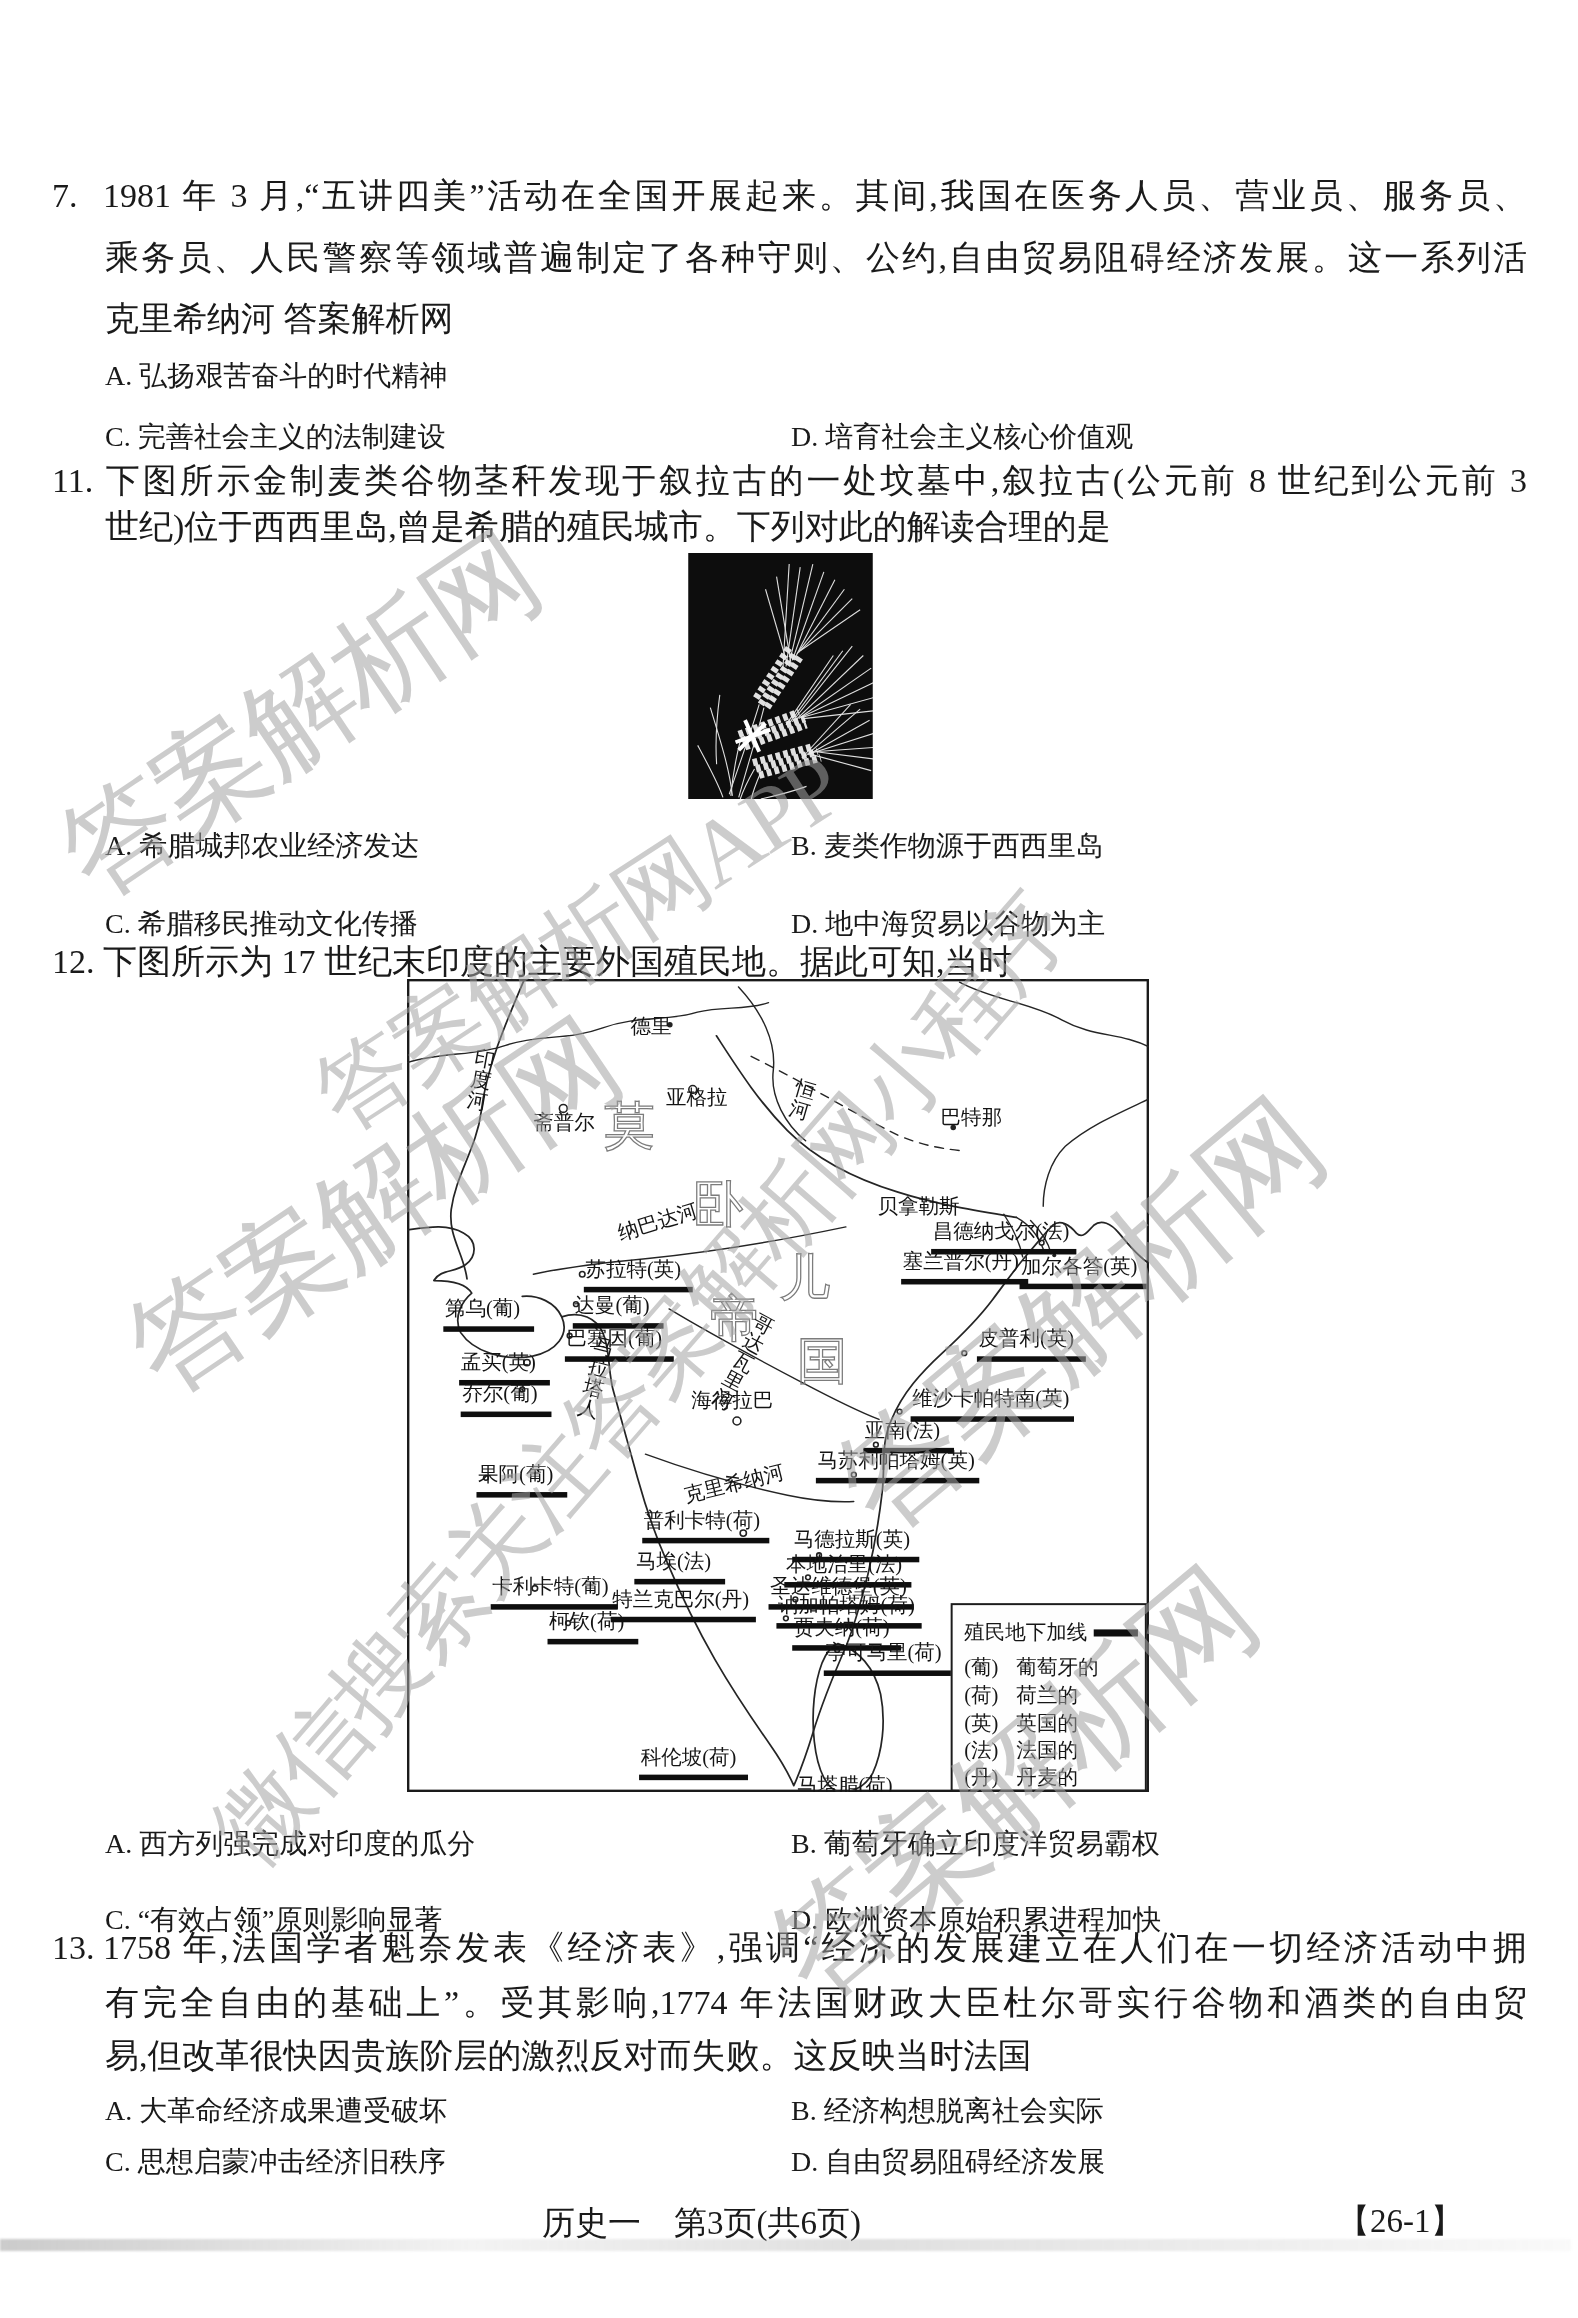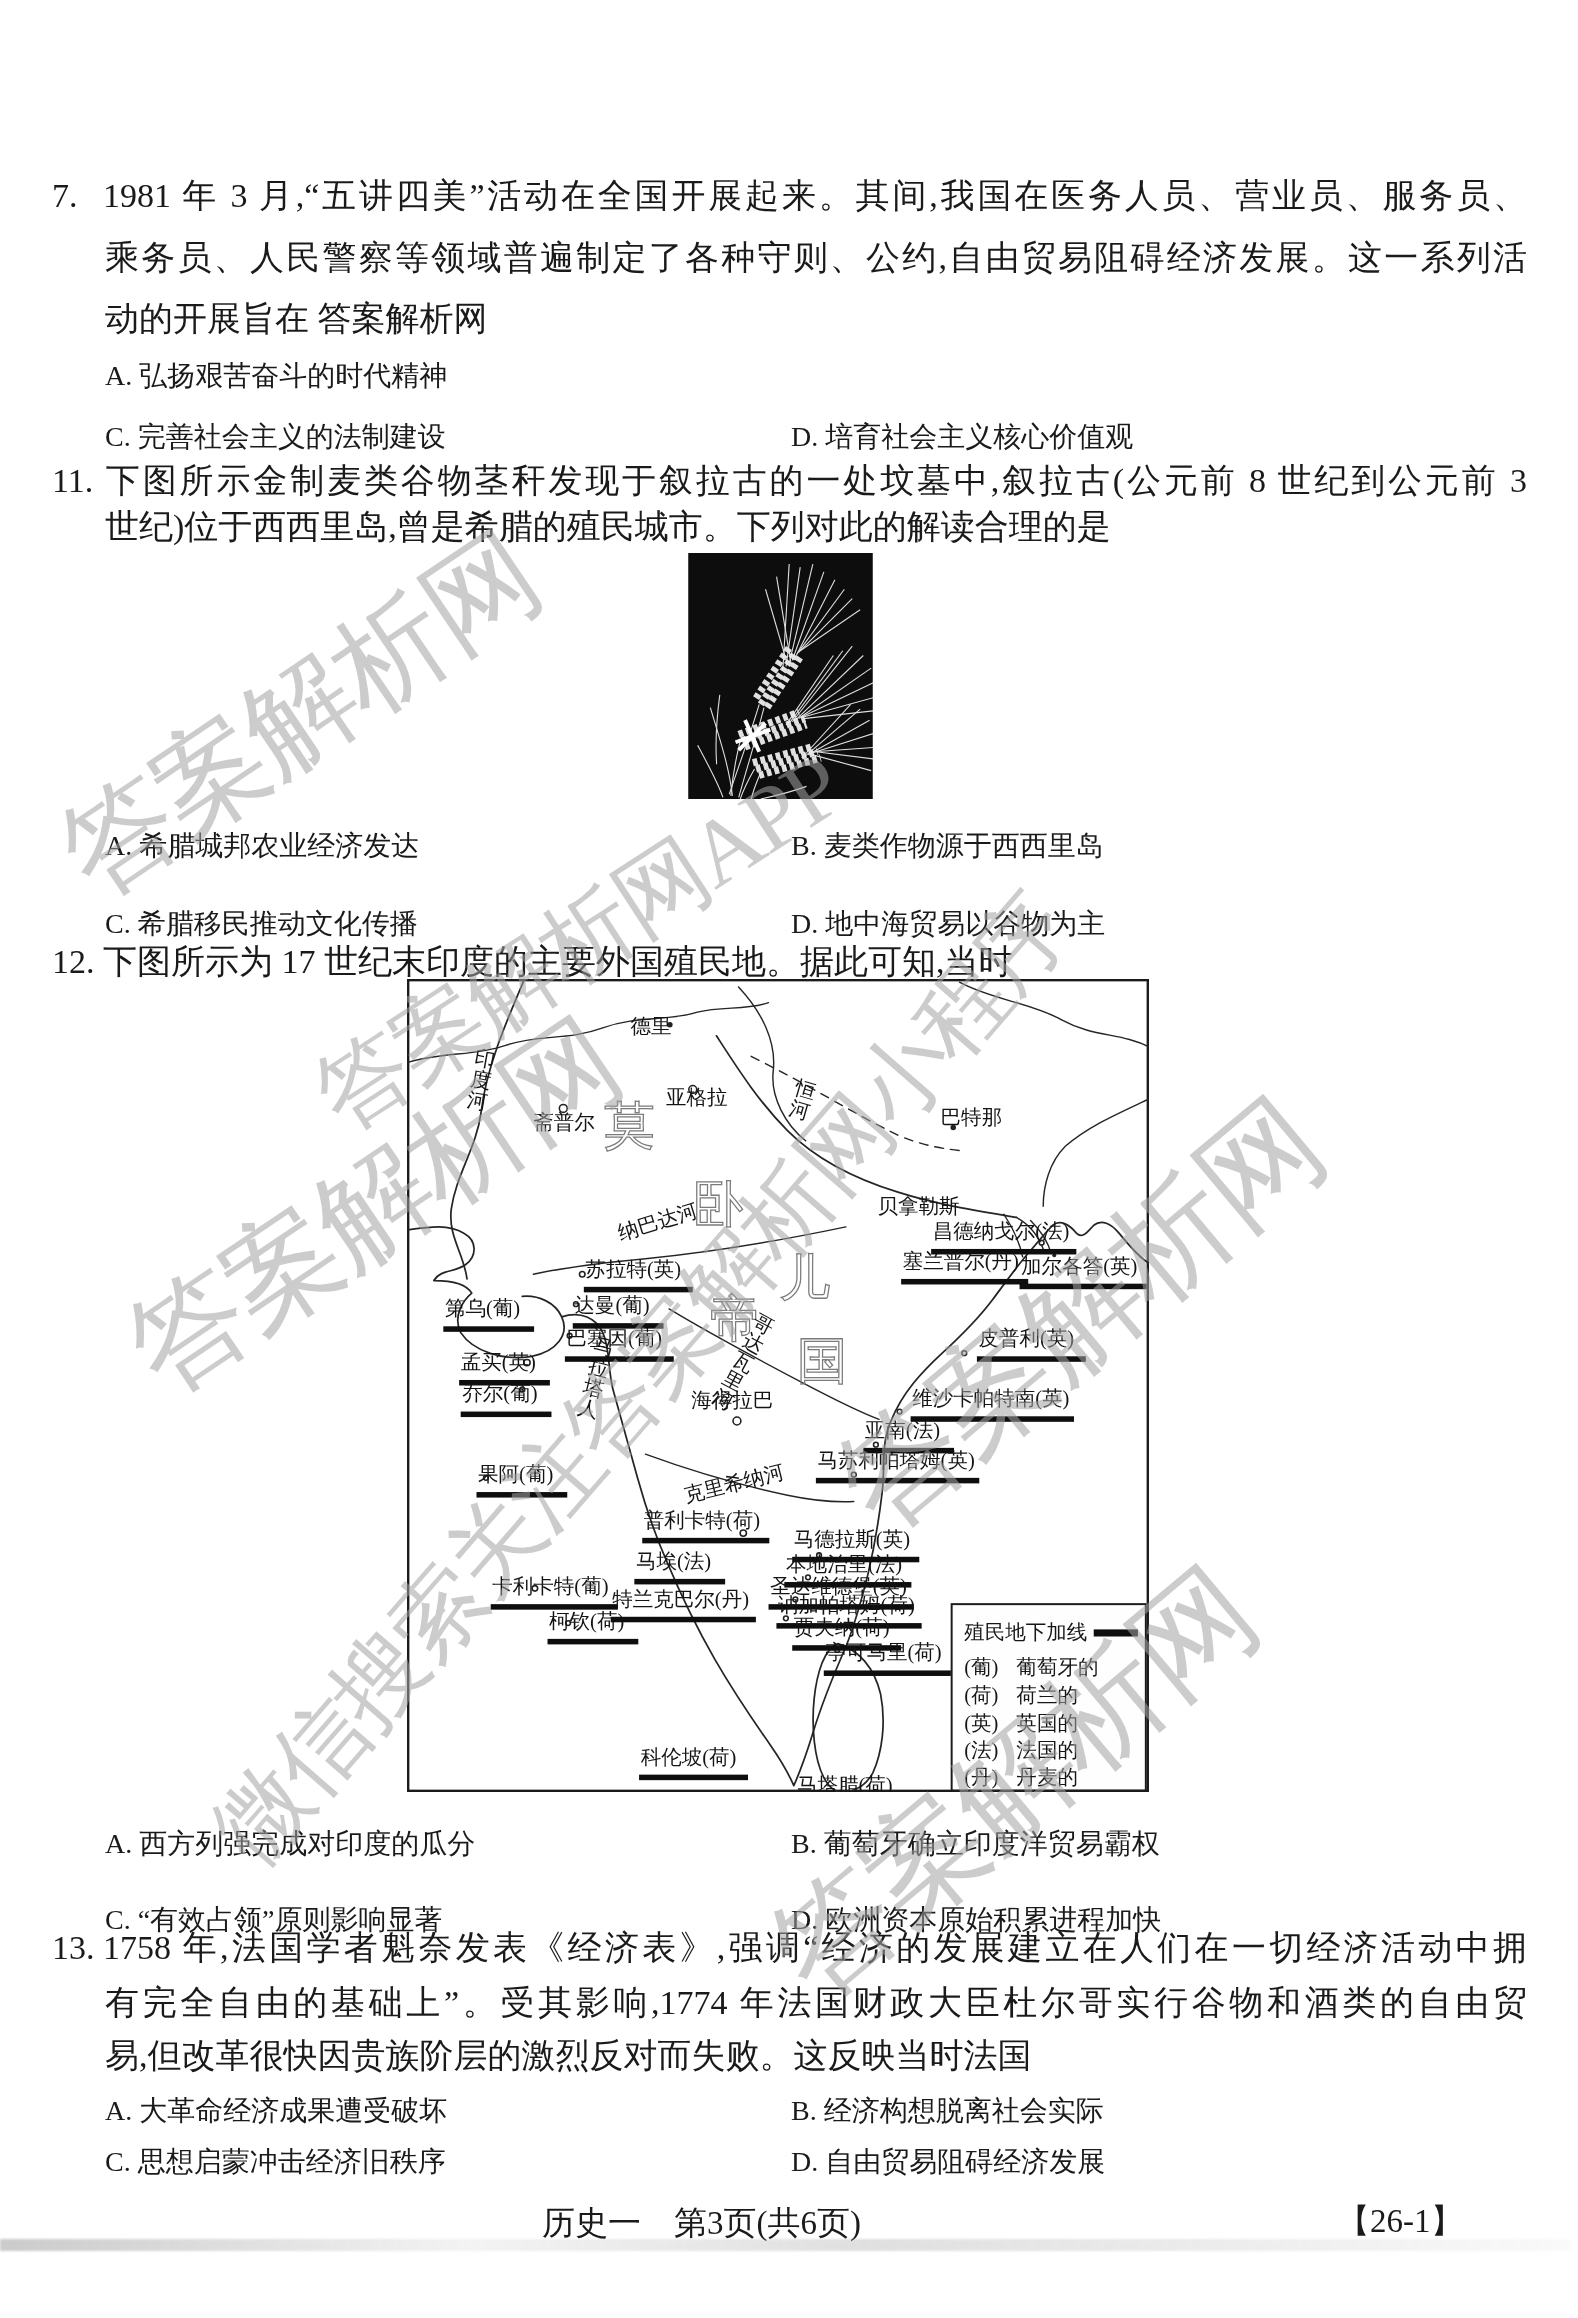--- a/index.html
+++ b/index.html
@@ -31,21 +31,21 @@
   .wheathead{stroke:#ececec;stroke-width:9;fill:none;stroke-dasharray:6 4;opacity:.95}
   .wheatstar{stroke:#ffffff;stroke-width:5;fill:none}
 </style>
 </head>
 <body>
 
 <div class="page">
 
   <div class="tline just" style="left:52px;top:175px;width:1475px"><span class="qnum">7.</span><span>1981 年 3 月,“五讲四美”活动在全国开展起来。其间,我国在医务人员、营业员、服务员、</span></div>
   <div class="tline just" style="left:105px;top:237px;width:1422px">乘务员、人民警察等领域普遍制定了各种守则、公约,自由贸易阻碍经济发展。这一系列活</div>
-  <div class="tline" style="left:105px;top:298px">动的开展旨在 答案解析网</div>
+  <div class="tline" style="left:105px;top:298px">克里希纳河 答案解析网</div>
   <div class="opt" style="left:105px;top:357px">A. 弘扬艰苦奋斗的时代精神</div>
   <div class="opt" style="left:105px;top:418px">C. 完善社会主义的法制建设</div>
   <div class="opt" style="left:791px;top:418px">D. 培育社会主义核心价值观</div>
 
   <div class="tline just" style="left:52px;top:460px;width:1475px"><span class="qnum">11.</span><span>下图所示金制麦类谷物茎秆发现于叙拉古的一处坟墓中,叙拉古(公元前 8 世纪到公元前 3</span></div>
   <div class="tline" style="left:105px;top:506px">世纪)位于西西里岛,曾是希腊的殖民城市。下列对此的解读合理的是</div>
 
   <div class="figure" style="left:688px;top:553px;width:185px;height:246px">
     <svg width="185" height="246" viewBox="0 0 234 312">
       <rect width="234" height="312" fill="#0d0d0d"></rect>

